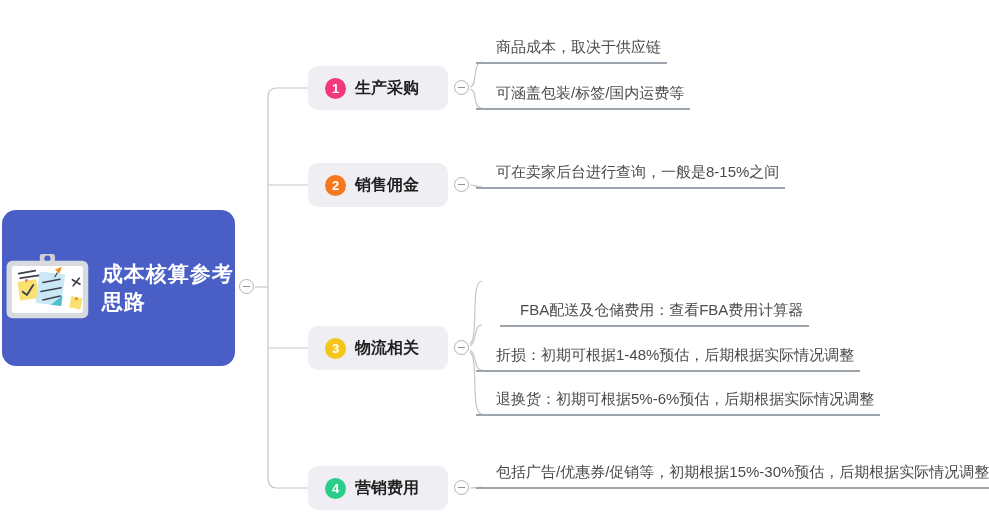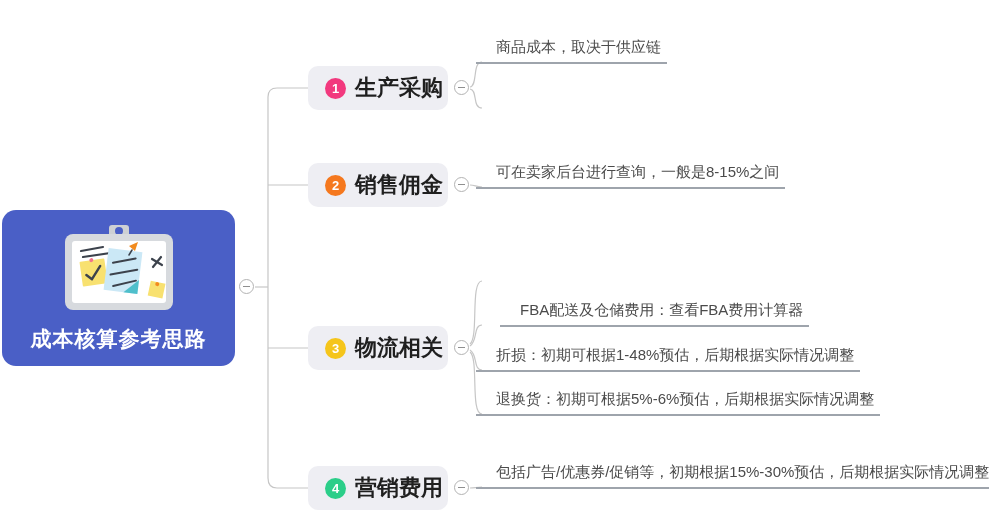--- a/index.html
+++ b/index.html
@@ -11,36 +11,36 @@
     --label-text:#1f1f1f;
   }
   *{margin:0;padding:0;box-sizing:border-box;}
   body{font-family:"Liberation Sans","DejaVu Sans",sans-serif;background:#fff;}
   .canvas{position:relative;width:989px;height:530px;background:#fff;overflow:hidden;}
   .connectors{position:absolute;left:0;top:0;width:989px;height:530px;z-index:1;}
 
   .central-node{
     position:absolute;left:2px;top:210px;width:233px;height:156px;
     background:var(--central-bg);border-radius:14px;z-index:2;
-    display:flex;flex-direction:column;align-items:center;justify-content:center;gap:9px;
+    display:flex;flex-direction:row;align-items:center;justify-content:center;gap:9px;
     cursor:pointer;
   }
   .central-title{color:#fff;font-size:21px;font-weight:700;letter-spacing:1px;}
 
   .branch-node{
     position:absolute;left:308px;width:140px;height:44px;
     background:var(--node-bg);border-radius:10px;z-index:2;
     display:flex;align-items:center;gap:9px;padding-left:17px;cursor:pointer;
   }
   .badge{
     width:21px;height:21px;border-radius:50%;flex:0 0 auto;
     color:#fff;font-size:13px;font-weight:700;
     display:flex;align-items:center;justify-content:center;
   }
-  .branch-label{font-size:22px;font-weight:700;color:var(--label-text);white-space:nowrap;}
+  .branch-label{font-size:16px;font-weight:700;color:var(--label-text);white-space:nowrap;}
 
   .leaf{
     position:absolute;z-index:2;white-space:nowrap;
     font-size:15px;line-height:18px;color:var(--leaf-text);
     padding:0 6px 6px 20px;border-bottom:2px solid var(--underline);
     cursor:pointer;
   }
 
   .collapse-btn{
     position:absolute;width:15px;height:15px;border-radius:50%;z-index:3;
@@ -118,20 +118,21 @@
   <div class="branch-node" style="top:326px">
     <span class="badge" style="background: rgb(245, 197, 27);">3</span>
     <span class="branch-label">物流相关</span>
   </div>
   <div class="branch-node" style="top:466px">
     <span class="badge" style="background: rgb(43, 206, 137);">4</span>
     <span class="branch-label">营销费用</span>
   </div>
 
   <div class="leaf" style="left:476px;top:38px">商品成本，取决于供应链</div>
+  <div class="leaf" style="left:476px;top:84px">可涵盖包装/标签/国内运费等</div>
   <div class="leaf" style="left:476px;top:163px">可在卖家后台进行查询，一般是8-15%之间</div>
   <div class="leaf" style="left:500px;top:301px">FBA配送及仓储费用：查看FBA费用计算器</div>
   <div class="leaf" style="left:476px;top:346px">折损：初期可根据1-48%预估，后期根据实际情况调整</div>
   <div class="leaf" style="left:476px;top:390px">退换货：初期可根据5%-6%预估，后期根据实际情况调整</div>
   <div class="leaf" style="left:476px;top:463px">包括广告/优惠券/促销等，初期根据15%-30%预估，后期根据实际情况调整</div>
 
   <div class="collapse-btn" style="left:239px;top:279px">
     <span class="minus"></span>
   </div>
   <div class="collapse-btn" style="left:454px;top:80px">

